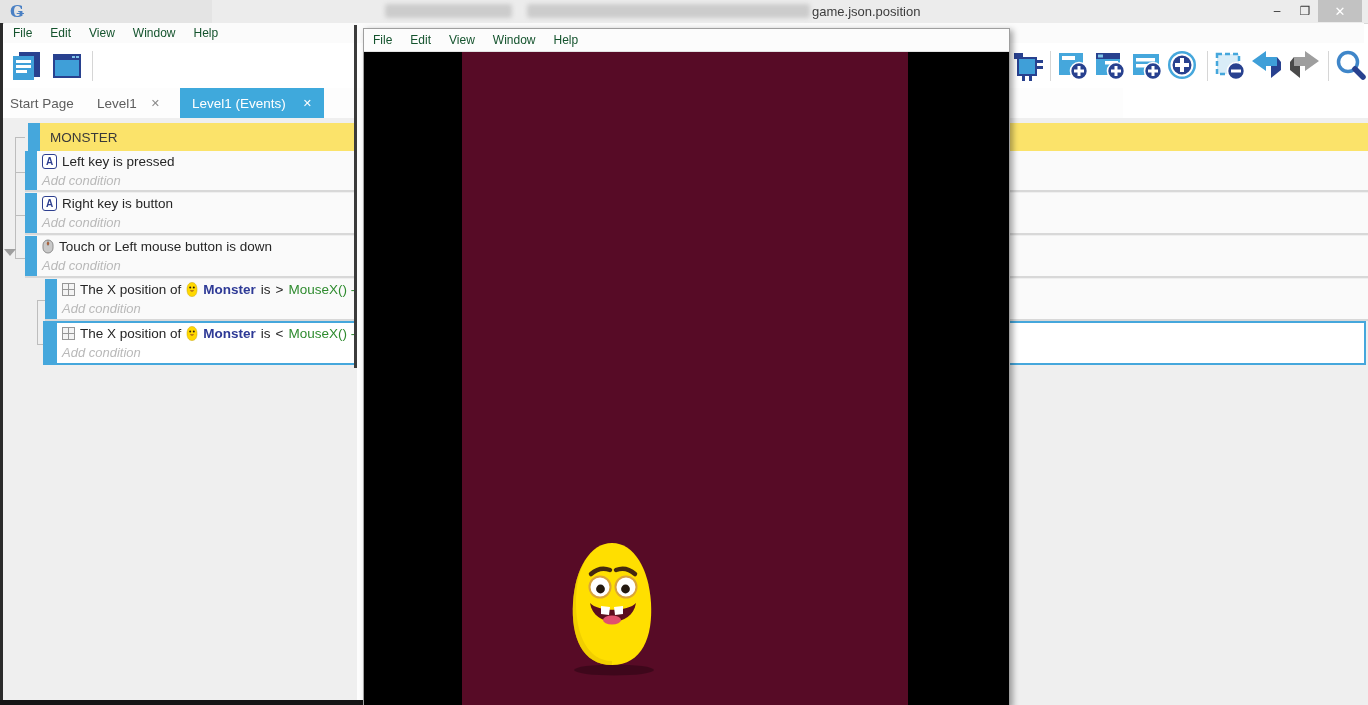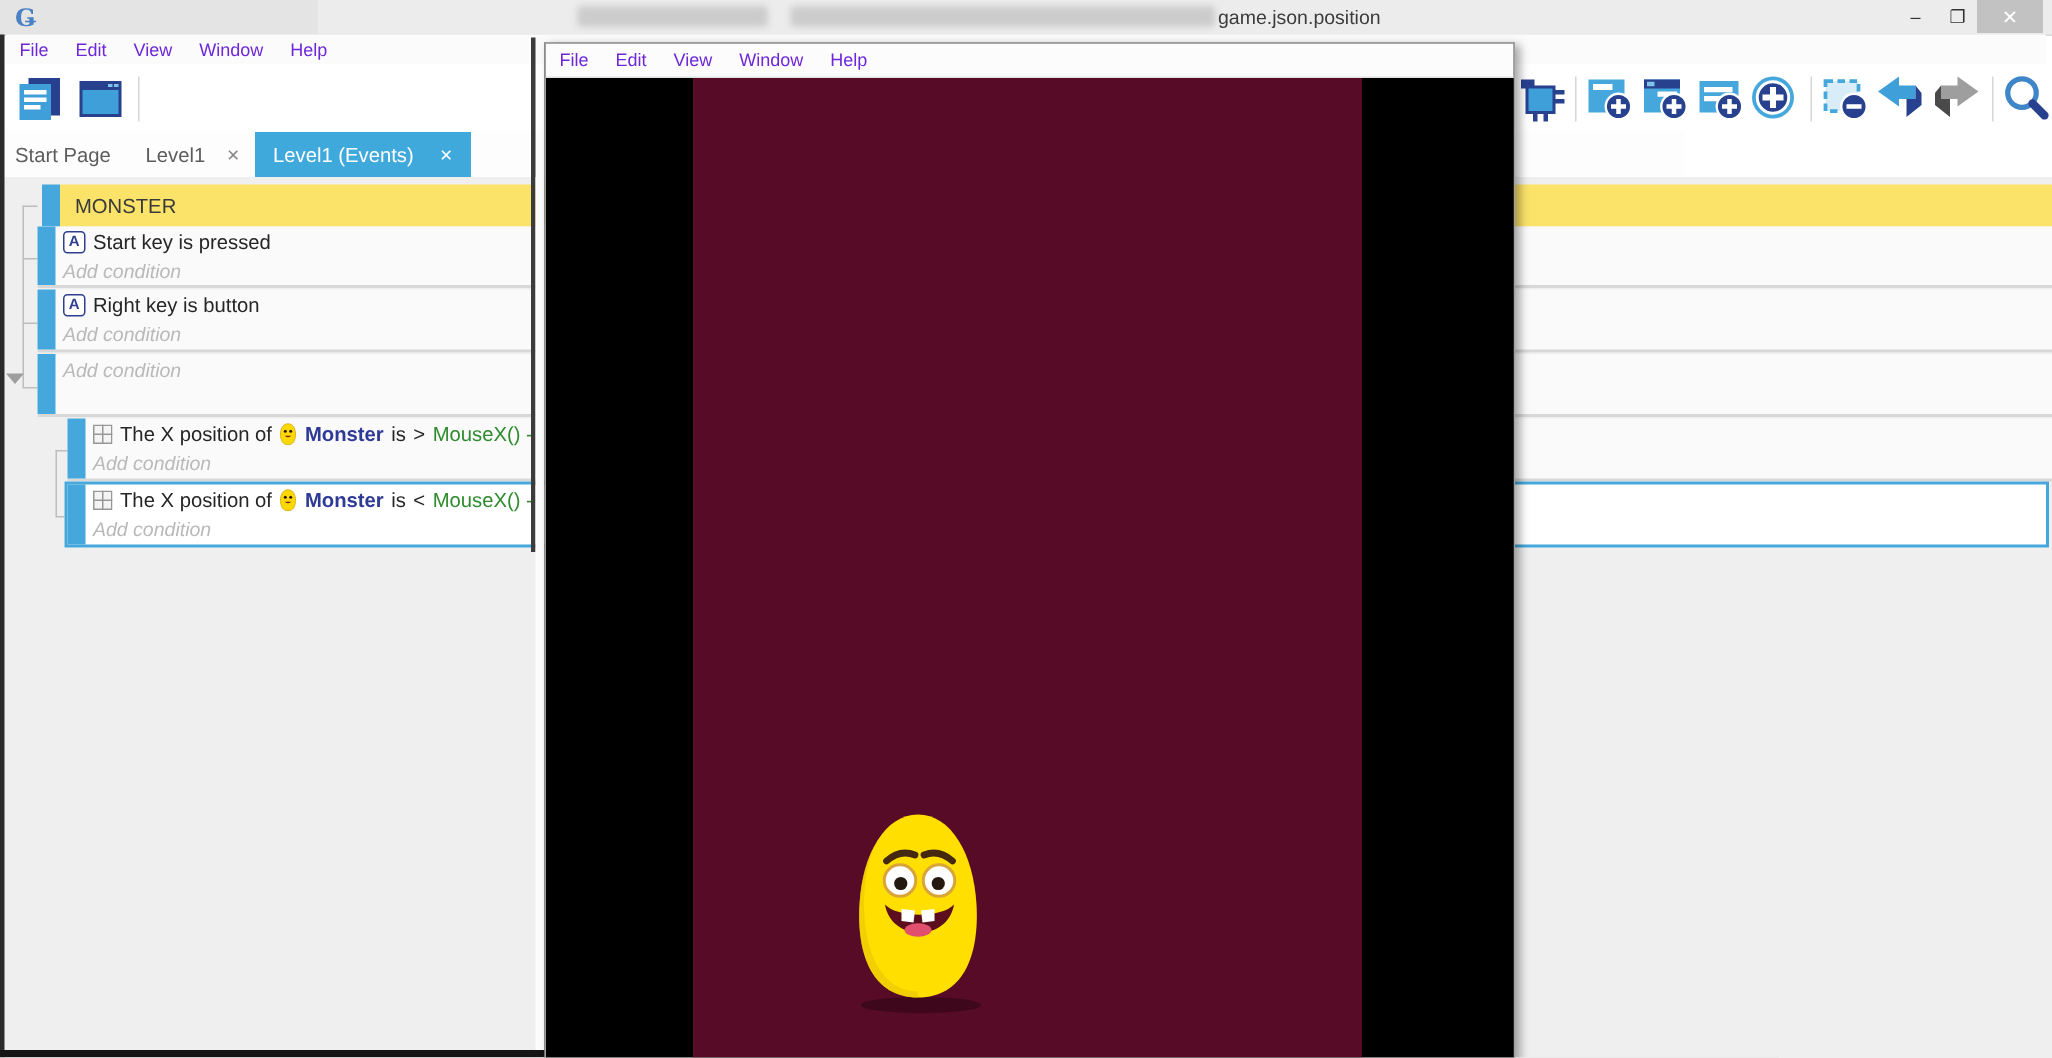--- a/index.html
+++ b/index.html
@@ -11,21 +11,21 @@
   .app-logo{position:absolute;left:10px;top:2px;width:20px;height:19px;font:bold 16px "DejaVu Serif",serif;color:#4a80c4;}
   .app-logo i{position:absolute;left:0;top:0;font-style:normal;}
   .redact{position:absolute;top:4px;height:14px;background:#cccccc;border-radius:3px;filter:blur(2px);}
   .title-text{position:absolute;left:812px;top:4px;font-size:13px;color:#3c3c3c;}
   .winbtn{position:absolute;top:0;height:22px;display:flex;align-items:center;justify-content:center;color:#333;font-size:12px;}
   .btn-min{left:1264px;width:26px;}
   .btn-restore{left:1292px;width:26px;}
   .btn-close{left:1318px;width:44px;background:#c2c2c2;color:#fff;font-size:13px;}
   
   .menubar{position:absolute;left:4px;top:23px;width:1360px;height:20px;background:#fbfbfb;display:flex;align-items:center;gap:0;}
-  .menu-item{font-size:12px;color:#6d28d9;padding:0 9px;}
+  .menu-item{font-size:12px;color:#14532d;padding:0 9px;}
   
   .toolbar{position:absolute;left:4px;top:43px;width:1364px;height:45px;background:#ffffff;}
   .tb-icon{position:absolute;top:6px;width:34px;height:34px;}
   .tb-sep{position:absolute;top:8px;width:1px;height:30px;background:#d6d6d6;}
   
   .tabbar{position:absolute;left:4px;top:88px;width:1119px;height:30px;background:#fdfdfd;}
   .tab{position:absolute;top:0;height:30px;display:flex;align-items:center;font-size:13.5px;color:#5d5d5d;}
   .tab .close{margin-left:14px;font-size:11px;color:#8a8a8a;}
   .tab.active{background:#3fa9dc;color:#ffffff;padding:0 12px;}
   .tab.active .close{color:#ffffff;}
@@ -185,21 +185,21 @@
   </div>
 
   <div class="tabbar">
     <div class="tab" style="left:6px;">
       <span>Start Page</span>
     </div>
     <div class="tab" style="left:93px;">
       <span>Level1</span>
       <span class="close">✕</span>
     </div>
-    <div class="tab active" style="left:166px;width:120px;">
+    <div class="tab active" style="left:176px;width:120px;">
       <span>Level1 (Events)</span>
       <span class="close" style="margin-left:auto;">✕</span>
     </div>
   </div>
 
   <div class="events-panel">
 
     <div class="tree-line" style="left:12px;top:19px;width:1px;height:121px;"></div>
     <div class="tree-line" style="left:12px;top:19px;width:10px;height:1px;"></div>
     <div class="tree-line" style="left:12px;top:54px;width:10px;height:1px;"></div>
@@ -215,40 +215,48 @@
       <div class="comment-body">
         <span class="comment-text">MONSTER</span>
       </div>
     </div>
 
     <div class="ev-row" style="left:22px;top:33px;height:39px;">
       <div class="ev-bar"></div>
       <div class="ev-body">
         <div class="cond-line">
           <span class="key-icon">A</span>
-          <span>Start key is pressed</span>
+          <span>Left key is pressed</span>
         </div>
         <div class="add-cond">Add condition</div>
       </div>
     </div>
 
     <div class="ev-row" style="left:22px;top:75px;height:40px;">
       <div class="ev-bar"></div>
       <div class="ev-body">
         <div class="cond-line">
           <span class="key-icon">A</span>
           <span>Right key is button</span>
         </div>
         <div class="add-cond">Add condition</div>
       </div>
     </div>
 
     <div class="ev-row" style="left:22px;top:118px;height:40px;">
       <div class="ev-bar"></div>
       <div class="ev-body">
+        <div class="cond-line">
+          <svg width="12" height="15" viewBox="0 0 12 15">
+            <rect x="1" y="1" width="10" height="13" rx="5" fill="#c9c9c9" stroke="#8d8d8d"></rect>
+            <line x1="6" y1="1" x2="6" y2="7" stroke="#8d8d8d"></line>
+            <rect x="4.8" y="3" width="2.4" height="3" rx="1" fill="#a8623c"></rect>
+          </svg>
+          <span>Touch or Left mouse button is down</span>
+        </div>
         <div class="add-cond">Add condition</div>
       </div>
     </div>
 
     <div class="ev-row" style="left:42px;top:161px;height:40px;">
       <div class="ev-bar"></div>
       <div class="ev-body">
         <div class="cond-line">
           <svg width="13" height="13" viewBox="0 0 13 13">
             <rect x="0.5" y="0.5" width="12" height="12" fill="#f4f4f4" stroke="#979797"></rect>

